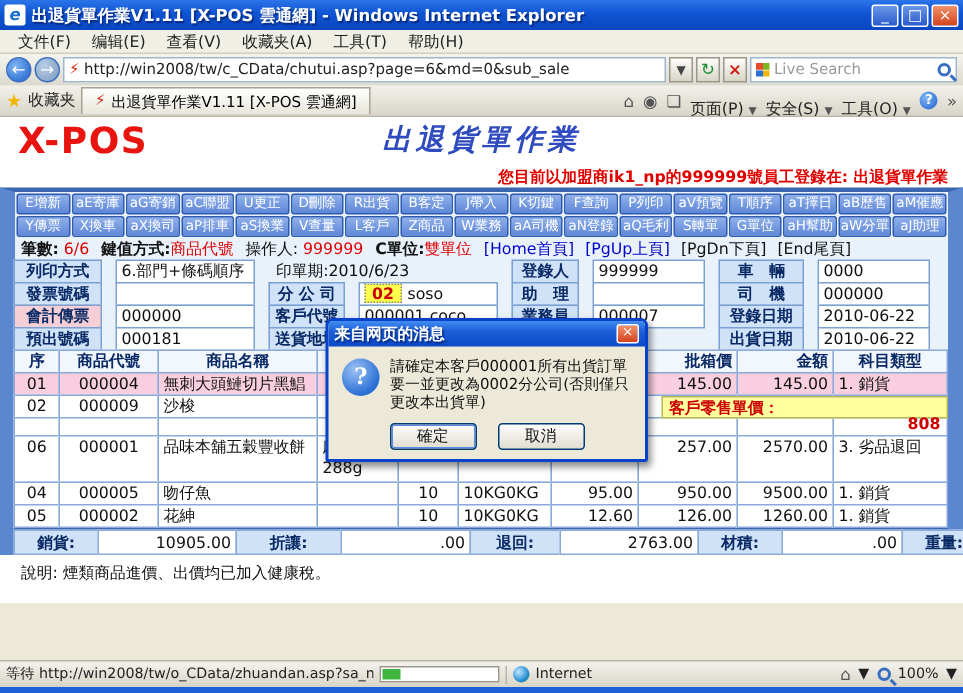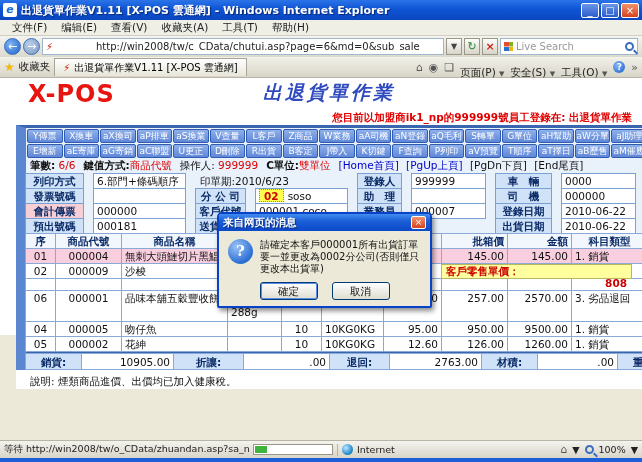--- a/index.html
+++ b/index.html
@@ -28,21 +28,21 @@
   
   .addrbar { position:absolute; left:0; top:36px; width:642px; height:21px;
     background:linear-gradient(180deg,#f4f3ee,#dcdacf); display:flex; align-items:center; padding:0 4px; gap:2px; }
   .navcirc { width:17px; height:17px; border-radius:50%; color:#fff; font-size:11px; line-height:16px;
     text-align:center; border:1px solid #3a6ec0; }
   .navcirc.back { background:radial-gradient(circle at 35% 35%,#7fb4f4,#1d62cc); }
   .navcirc.fwd  { background:radial-gradient(circle at 35% 35%,#b9cfe8,#7b97bd); }
   .addr-field { flex:1; height:17px; background:#fff; border:1px solid #9eb6ce; display:flex;
     align-items:center; padding:0 3px; gap:3px; }
   .addr-field .fav { color:#d42b12; font-size:10px; font-weight:bold; }
-  .addr-field .url { font-size:10px; color:#222; white-space:nowrap; overflow:hidden; flex:1;margin-left:40px; }
+  .addr-field .url { font-size:10px; color:#222; white-space:nowrap; overflow:hidden; flex:1; }
   .mini-btn { width:16px; height:17px; background:linear-gradient(180deg,#fdfdfb,#d8d5c8);
     border:1px solid #9b988a; font-size:8px; text-align:center; line-height:16px; color:#444; }
   .mini-btn.refresh { color:#1f8c2f; font-size:11px; }
   .mini-btn.stop { color:#cc2211; font-weight:bold; font-size:11px; }
   .search-box { width:138px; height:17px; background:#fff; border:1px solid #9eb6ce; display:flex;
     align-items:center; padding:0 3px; gap:3px; }
   .ls-flag { width:9px; height:9px;
     background:linear-gradient(90deg,#e84b2a 50%,#7db41f 50%) top/9px 4.5px no-repeat,
                linear-gradient(90deg,#2a6fd4 50%,#f2b705 50%) bottom/9px 4.5px no-repeat; }
   .search-box .ph { color:#999; font-size:10px; flex:1; }
@@ -61,21 +61,21 @@
   .tab .fav { color:#d42b12; font-size:10px; font-weight:bold; }
   .tab .t { font-size:10px; white-space:nowrap; overflow:hidden; }
   .cmd-right { margin-left:auto; display:flex; align-items:center; gap:6px; color:#333; }
   .cmd-ico { font-size:11px; color:#555; }
   .cmd-item { font-size:10.5px; color:#222;margin-top:12px; }
   .cmd-item .car { font-size:7px; color:#555; }
   .helpcirc { width:12px; height:12px; border-radius:50%; background:radial-gradient(circle at 35% 35%,#7fb4f4,#1d62cc);
     color:#fff; font-size:9px; font-weight:bold; text-align:center; line-height:12px; }
 
   
-  .content { position:absolute; left:0; top:78px; width:642px; height:257px; background:#fff;padding-left:16px; }
+  .content { position:absolute; left:0; top:78px; width:642px; height:324px; background:#fff; }
   .brandrow { position:relative; height:33px; }
   .logo { position:absolute; left:12px; top:2px; font-size:24px; font-weight:bold; color:#e8140f;
     font-family:"DejaVu Sans", sans-serif; letter-spacing:1px; }
   .heading { position:absolute; left:0; right:0; top:2px; text-align:center; font-size:19px; font-weight:bold;
     font-style:italic; color:#2f4bbf; font-family:"DejaVu Serif", serif; letter-spacing:3px; }
   .loginline { height:13px; text-align:right; padding-right:10px; color:#e00000; font-size:10.5px; font-weight:bold; }
 
   .frame { margin:1px 0 0 0; border-top:3px solid #3a66b0; border-left:10px solid #5a87cf;
     border-right:10px solid #5a87cf; background:#e9f1fb; width:642px; }
 
@@ -228,59 +228,59 @@
   <div class="content">
     <div class="brandrow">
       <div class="logo">X-POS</div>
       <div class="heading">出退貨單作業</div>
     </div>
     <div class="loginline">您目前以加盟商ik1_np的999999號員工登錄在: 出退貨單作業</div>
 
     <div class="frame">
 
       <div class="btnrow">
+        <div class="xbtn">E增新</div>
+        <div class="xbtn">aE寄庫</div>
+        <div class="xbtn">aG寄銷</div>
+        <div class="xbtn">aC聯盟</div>
+        <div class="xbtn">U更正</div>
+        <div class="xbtn">D刪除</div>
+        <div class="xbtn">R出貨</div>
+        <div class="xbtn">B客定</div>
+        <div class="xbtn">J帶入</div>
+        <div class="xbtn">K切鍵</div>
+        <div class="xbtn">F查詢</div>
+        <div class="xbtn">P列印</div>
+        <div class="xbtn">aV預覽</div>
+        <div class="xbtn">T順序</div>
+        <div class="xbtn">aT擇日</div>
+        <div class="xbtn">aB歷售</div>
+        <div class="xbtn">aM催應</div>
+      </div>
+
+      <div class="btnrow">
         <div class="xbtn">Y傳票</div>
         <div class="xbtn">X換車</div>
         <div class="xbtn">aX換司</div>
         <div class="xbtn">aP排車</div>
         <div class="xbtn">aS換業</div>
         <div class="xbtn">V查量</div>
         <div class="xbtn">L客戶</div>
         <div class="xbtn">Z商品</div>
         <div class="xbtn">W業務</div>
         <div class="xbtn">aA司機</div>
         <div class="xbtn">aN登錄</div>
         <div class="xbtn">aQ毛利</div>
         <div class="xbtn">S轉單</div>
         <div class="xbtn">G單位</div>
         <div class="xbtn">aH幫助</div>
         <div class="xbtn">aW分單</div>
         <div class="xbtn">aJ助理</div>
       </div>
 
-      <div class="btnrow">
-        <div class="xbtn">E增新</div>
-        <div class="xbtn">aE寄庫</div>
-        <div class="xbtn">aG寄銷</div>
-        <div class="xbtn">aC聯盟</div>
-        <div class="xbtn">U更正</div>
-        <div class="xbtn">D刪除</div>
-        <div class="xbtn">R出貨</div>
-        <div class="xbtn">B客定</div>
-        <div class="xbtn">J帶入</div>
-        <div class="xbtn">K切鍵</div>
-        <div class="xbtn">F查詢</div>
-        <div class="xbtn">P列印</div>
-        <div class="xbtn">aV預覽</div>
-        <div class="xbtn">T順序</div>
-        <div class="xbtn">aT擇日</div>
-        <div class="xbtn">aB歷售</div>
-        <div class="xbtn">aM催應</div>
-      </div>
-
       <div class="infobar">
         <span><b>筆數:</b>
           <span class="red">6/6</span></span>
         <span><b>鍵值方式:</b><span class="red">商品代號</span></span>
         <span><span>操作人:</span>
           <span class="red">999999</span></span>
         <span><b>C單位:</b><span class="red">雙單位</span></span>
         <span class="navkeys">
           <span>[Home首頁]</span>
           <span>[PgUp上頁]</span>

